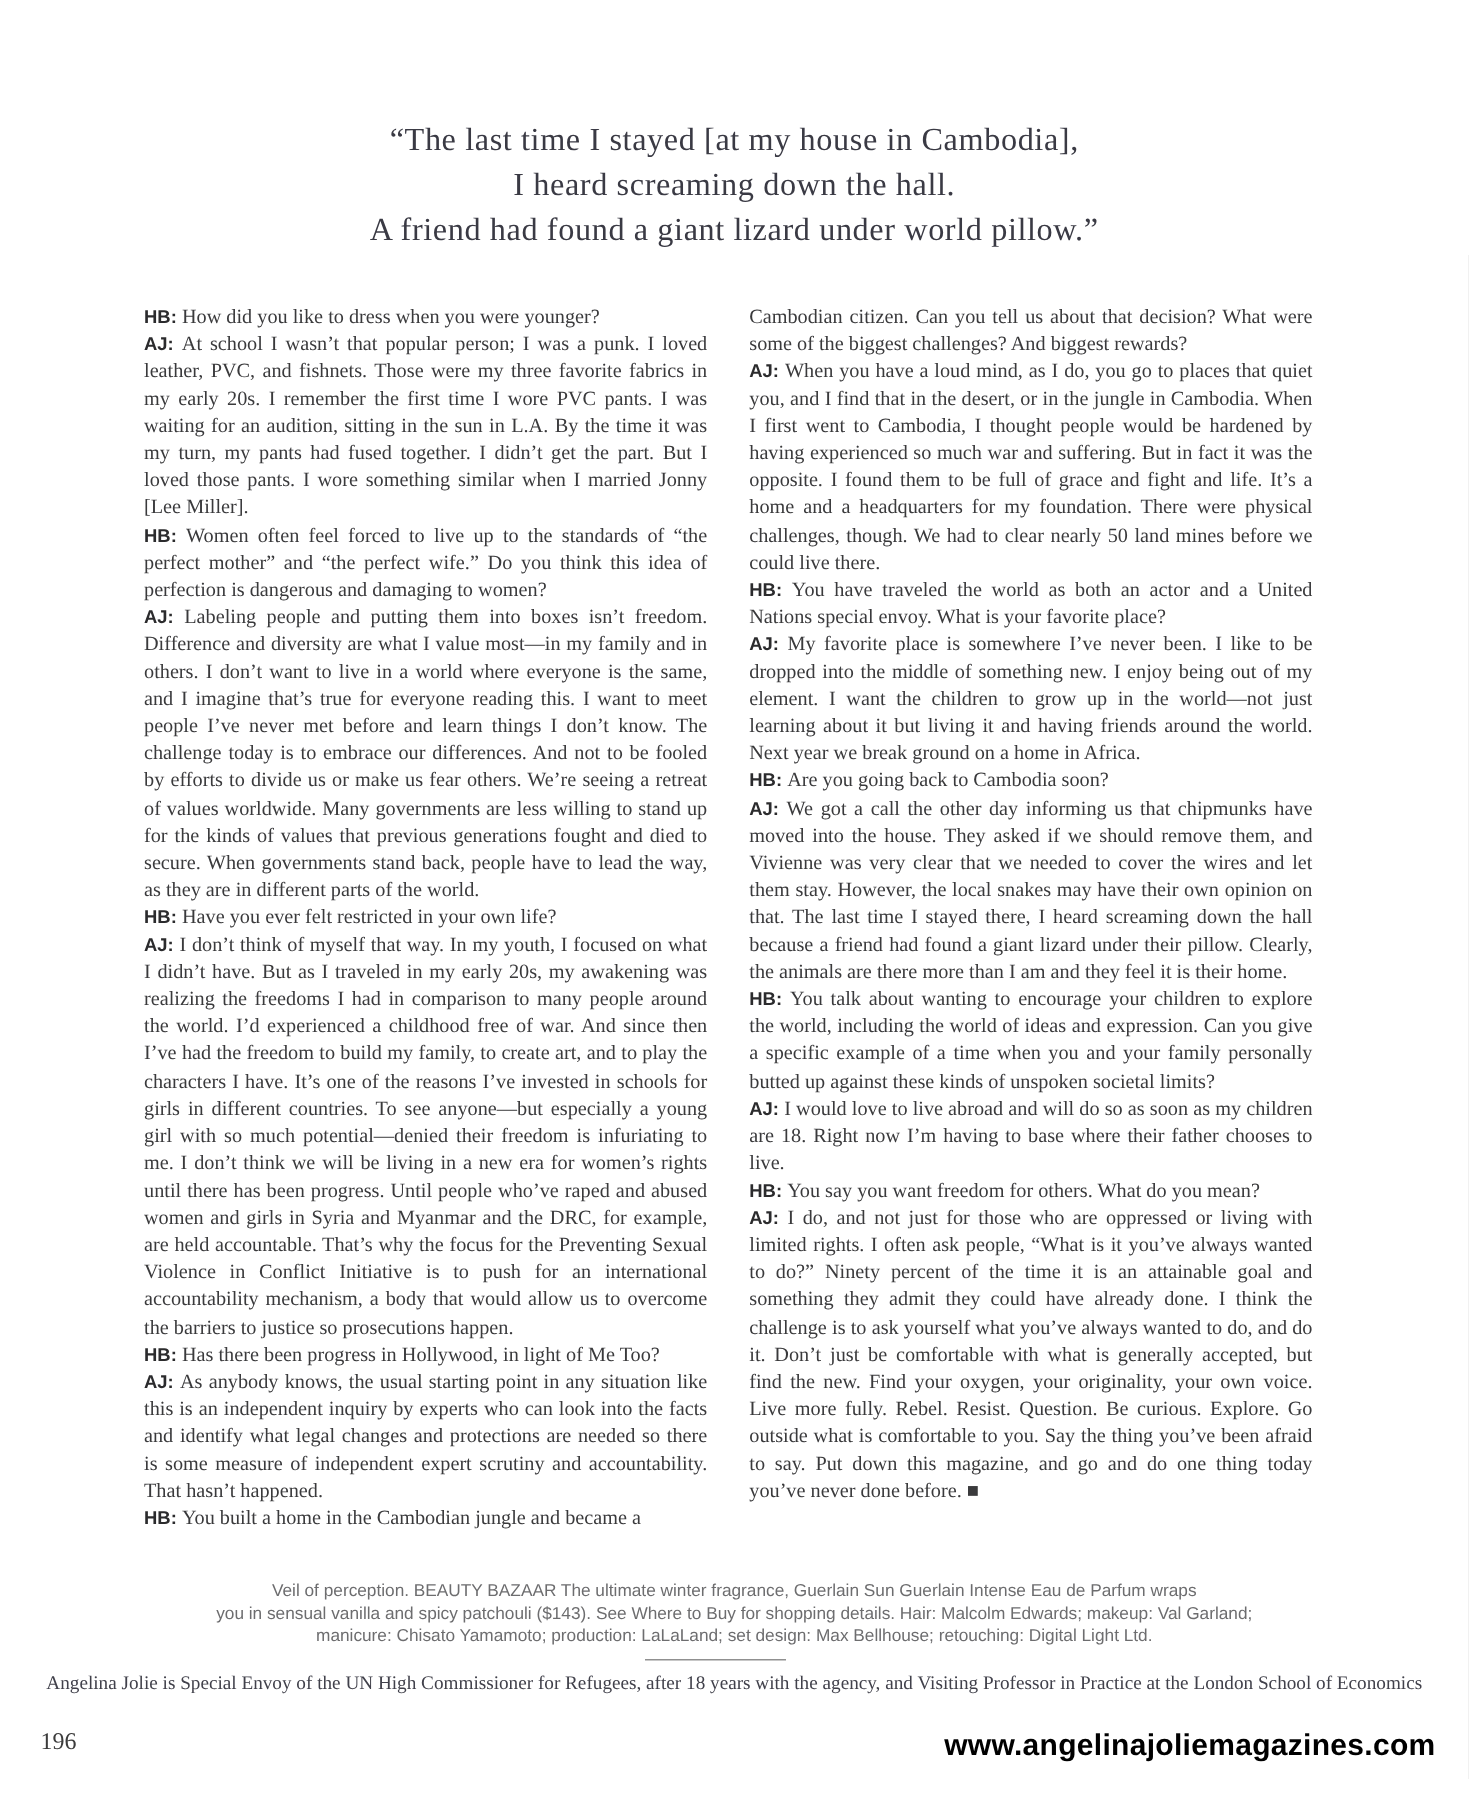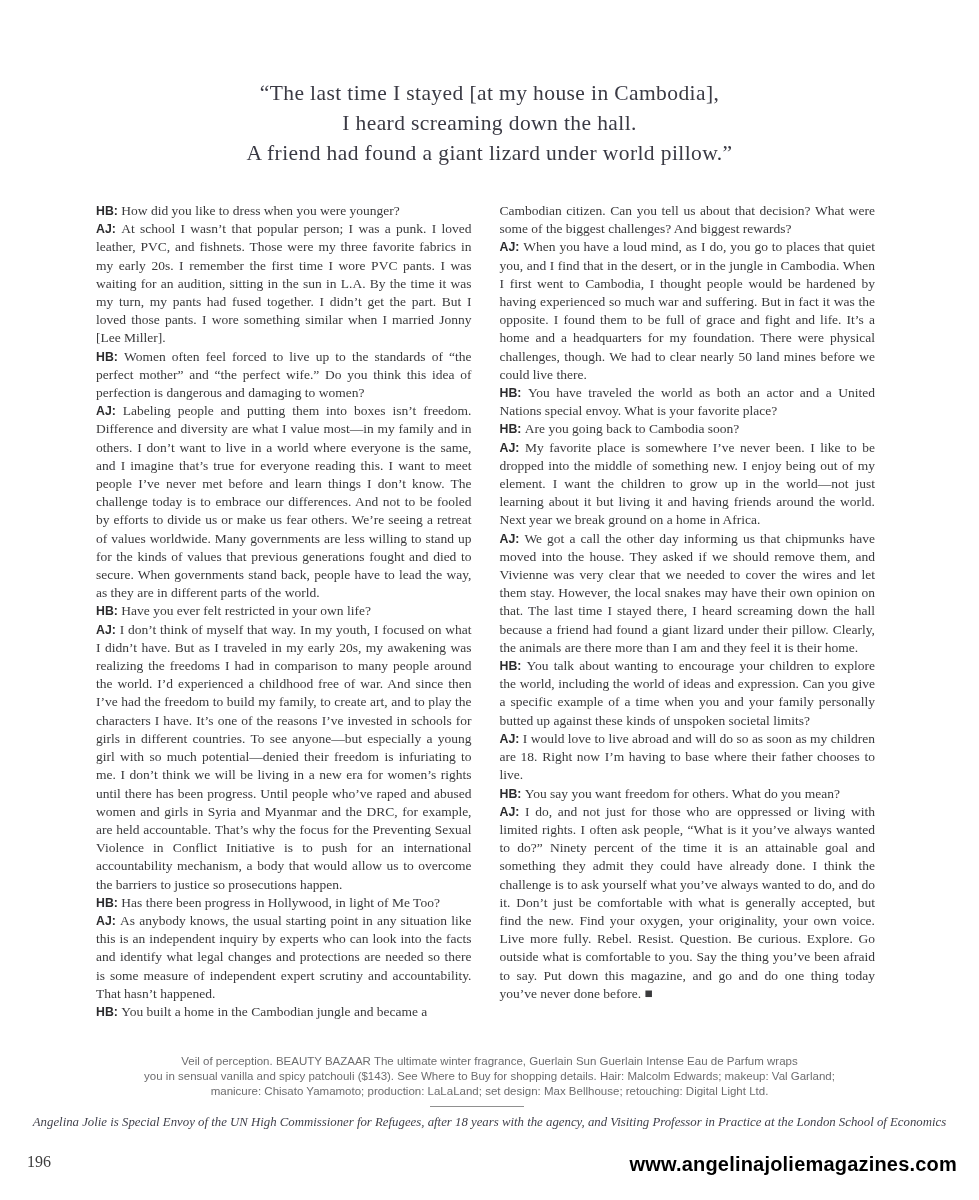--- a/index.html
+++ b/index.html
@@ -63,21 +63,20 @@
   }
   .divider{
     position:absolute;top:1106px;left:430px;
     width:94px;height:1px;
     background:var(--divider);
   }
   .bio{
     position:absolute;top:1113px;left:0;right:0;
     text-align:center;
     font-family:"Liberation Serif", serif;
-    font-style:italic;
     font-size:12.8px;
     line-height:19px;
     color:var(--bio-text);
   }
   .page-number{
     position:absolute;left:27px;top:1153px;
     font-family:"Liberation Serif", serif;
     font-size:16px;
     color:var(--page-number-text);
   }
@@ -123,23 +122,23 @@
         <p><span class="speaker">HB: </span><span>You built a home in the Cambodian jungle and became a</span></p>
       </div>
     <div class="column">
 
         <p><span>Cambodian citizen. Can you tell us about that decision? What were some of the biggest challenges? And biggest rewards?</span></p>
 
         <p><span class="speaker">AJ: </span><span>When you have a loud mind, as I do, you go to places that quiet you, and I find that in the desert, or in the jungle in Cambodia. When I first went to Cambodia, I thought people would be hardened by having experienced so much war and suffering. But in fact it was the opposite. I found them to be full of grace and fight and life. It’s a home and a headquarters for my foundation. There were physical challenges, though. We had to clear nearly 50 land mines before we could live there.</span></p>
 
         <p><span class="speaker">HB: </span><span>You have traveled the world as both an actor and a United Nations special envoy. What is your favorite place?</span></p>
 
+        <p><span class="speaker">AJ: </span><span>My favorite place is somewhere I’ve never been. I like to be dropped into the middle of something new. I enjoy being out of my element. I want the children to grow up in the world—not just learning about it but living it and having friends around the world. Next year we break ground on a home in Africa.</span></p>
+
         <p><span class="speaker">HB: </span><span>Are you going back to Cambodia soon?</span></p>
-
-        <p><span class="speaker">AJ: </span><span>My favorite place is somewhere I’ve never been. I like to be dropped into the middle of something new. I enjoy being out of my element. I want the children to grow up in the world—not just learning about it but living it and having friends around the world. Next year we break ground on a home in Africa.</span></p>
 
         <p><span class="speaker">AJ: </span><span>We got a call the other day informing us that chipmunks have moved into the house. They asked if we should remove them, and Vivienne was very clear that we needed to cover the wires and let them stay. However, the local snakes may have their own opinion on that. The last time I stayed there, I heard screaming down the hall because a friend had found a giant lizard under their pillow. Clearly, the animals are there more than I am and they feel it is their home.</span></p>
 
         <p><span class="speaker">HB: </span><span>You talk about wanting to encourage your children to explore the world, including the world of ideas and expression. Can you give a specific example of a time when you and your family personally butted up against these kinds of unspoken societal limits?</span></p>
 
         <p><span class="speaker">AJ: </span><span>I would love to live abroad and will do so as soon as my children are 18. Right now I’m having to base where their father chooses to live.</span></p>
 
         <p><span class="speaker">HB: </span><span>You say you want freedom for others. What do you mean?</span></p>
 
         <p><span class="speaker">AJ: </span><span>I do, and not just for those who are oppressed or living with limited rights. I often ask people, “What is it you’ve always wanted to do?” Ninety percent of the time it is an attainable goal and something they admit they could have already done. I think the challenge is to ask yourself what you’ve always wanted to do, and do it. Don’t just be comfortable with what is generally accepted, but find the new. Find your oxygen, your originality, your own voice. Live more fully. Rebel. Resist. Question. Be curious. Explore. Go outside what is comfortable to you. Say the thing you’ve been afraid to say. Put down this magazine, and go and do one thing today you’ve never done before. ■</span></p>

